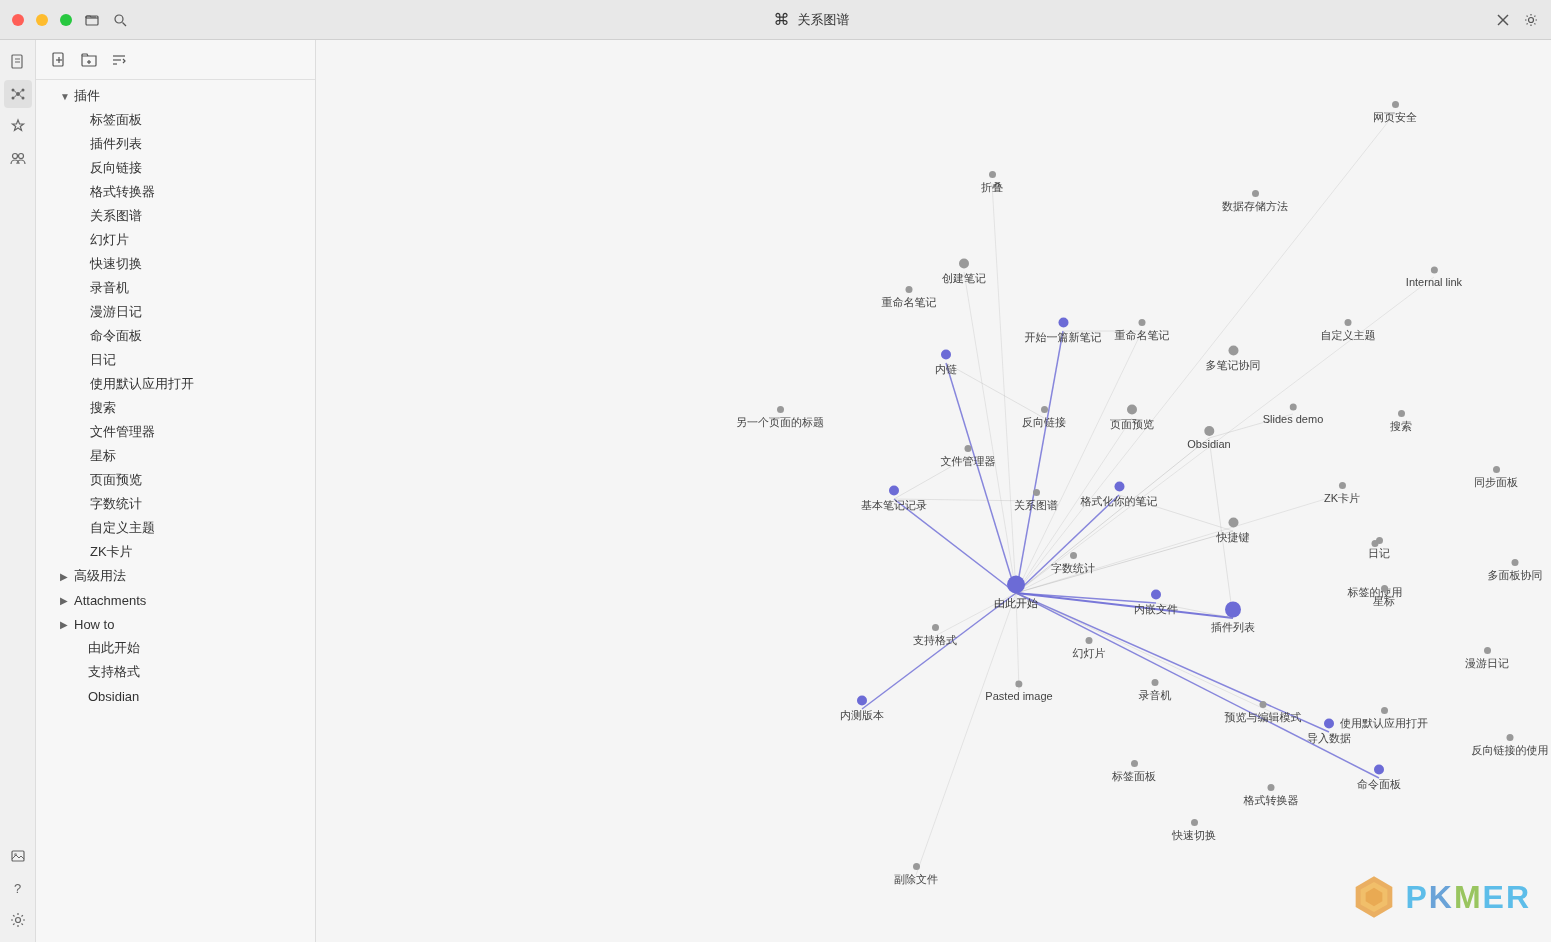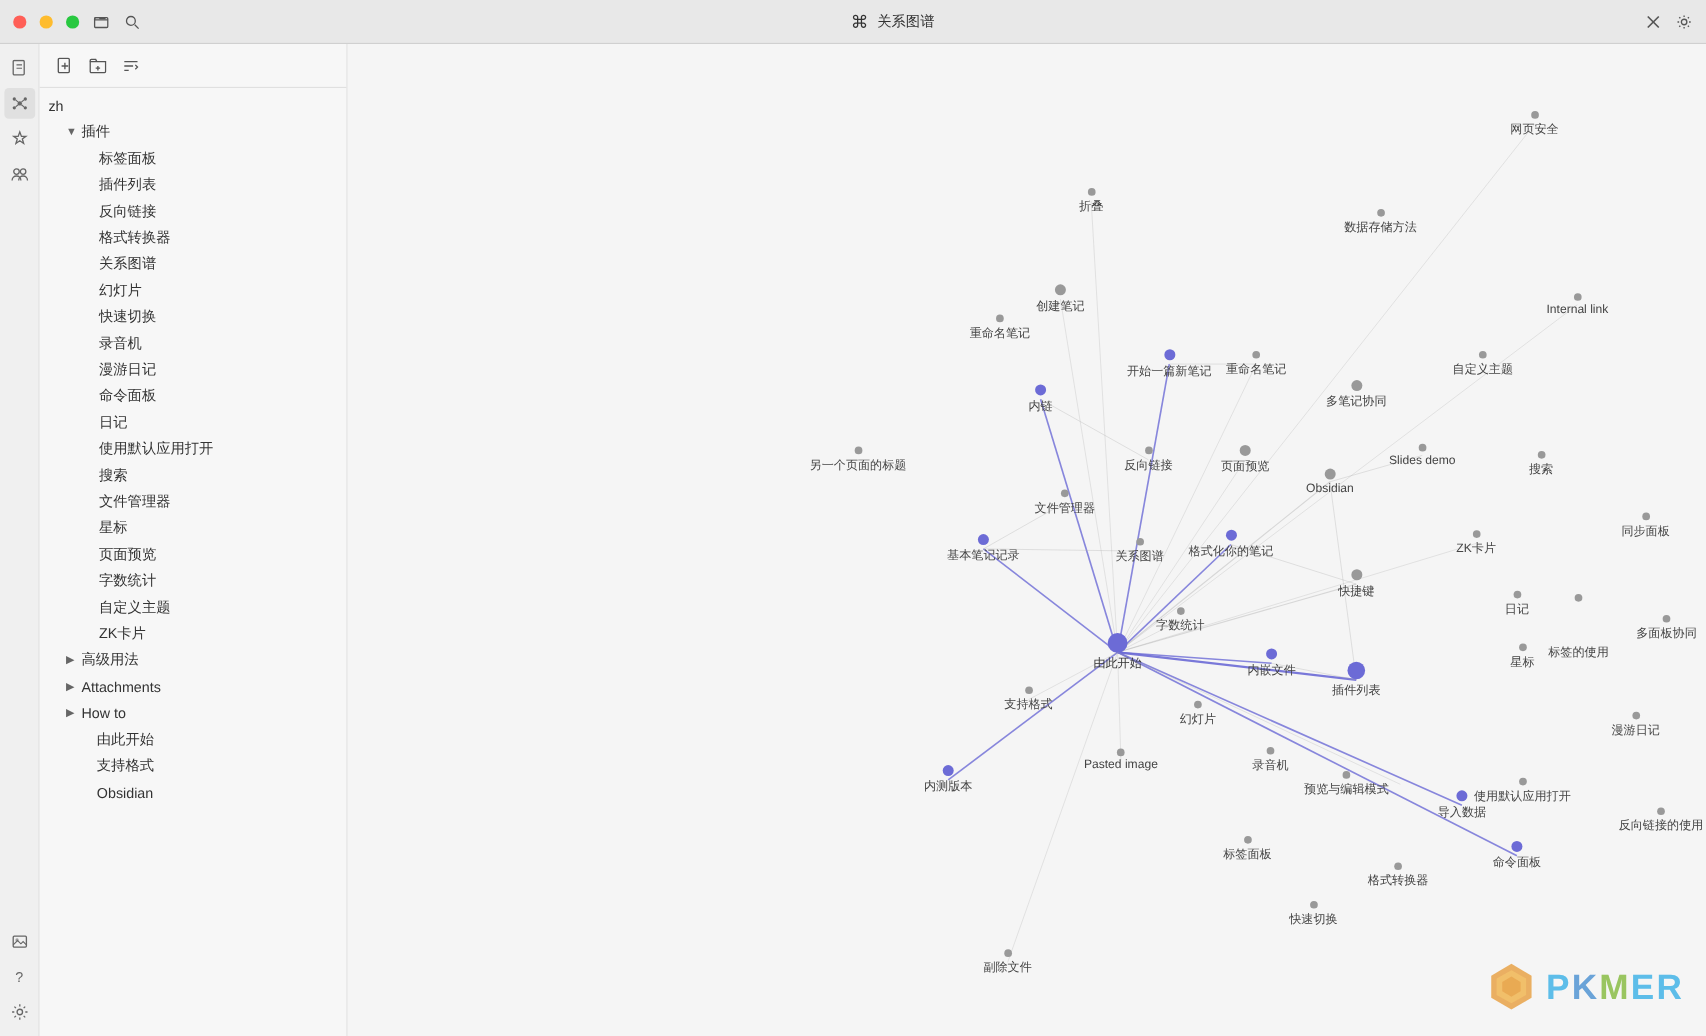--- a/index.html
+++ b/index.html
@@ -297,23 +297,20 @@
       <div class="tree-toolbar-btn" title="排序">
         <svg width="16" height="16" viewBox="0 0 16 16" fill="none">
             <line x1="2" y1="4" x2="14" y2="4" stroke="#555" stroke-width="1.2"></line>
             <line x1="2" y1="8" x2="10" y2="8" stroke="#555" stroke-width="1.2"></line>
             <line x1="2" y1="12" x2="6" y2="12" stroke="#555" stroke-width="1.2"></line>
             <path d="M12 7l2 2-2 2" stroke="#555" stroke-width="1.2" fill="none"></path>
           </svg>
       </div>
     </div>
     <div class="file-tree">
-      <div class="tree-item root">
-        <span class="label">zh</span>
-      </div>
 
       <div class="tree-item">
         <span class="indent" style="width:16px"></span>
         <span class="arrow">▼</span>
         <span class="label">插件</span>
       </div>
       <div class="tree-item">
         <span class="indent" style="width:32px"></span>
         <span class="arrow" style="width:14px"></span>
         <span class="label">标签面板</span>
@@ -602,21 +599,21 @@
         <span class="node-label">内嵌文件</span>
       </div>
       <div class="graph-node" style="left:917px; top:578px;">
         <div class="node-dot" style="width:16px; height:16px; background:#6c6bd6; border-radius:50%;"></div>
         <span class="node-label">插件列表</span>
       </div>
       <div class="graph-node" style="left:1199px; top:531px;">
         <div class="node-dot small"></div>
         <span class="node-label">多面板协同</span>
       </div>
-      <div class="graph-node" style="left:1119px; top:530px;gap:36px;">
+      <div class="graph-node" style="left:1059px; top:530px;gap:36px;">
         <div class="node-dot small"></div>
         <span class="node-label">标签的使用</span>
       </div>
       <div class="graph-node" style="left:1068px; top:557px;">
         <div class="node-dot small"></div>
         <span class="node-label">星标</span>
       </div>
       <div class="graph-node" style="left:619px; top:596px;">
         <div class="node-dot small"></div>
         <span class="node-label">支持格式</span>
@@ -635,21 +632,21 @@
       </div>
 
       <div class="graph-node" style="left:546px; top:669px;">
         <div class="node-dot medium" style="background:#6c6bd6;"></div>
         <span class="node-label">内测版本</span>
       </div>
       <div class="graph-node" style="left:703px; top:651px;">
         <div class="node-dot small"></div>
         <span class="node-label">Pasted image</span>
       </div>
-      <div class="graph-node" style="left:908px; top:673px;">
+      <div class="graph-node" style="left:947px; top:673px;">
         <div class="node-dot small"></div>
         <span class="node-label">预览与编辑模式</span>
       </div>
       <div class="graph-node" style="left:1068px; top:679px;">
         <div class="node-dot small"></div>
         <span class="node-label">使用默认应用打开</span>
       </div>
       <div class="graph-node" style="left:1194px; top:706px;">
         <div class="node-dot small"></div>
         <span class="node-label">反向链接的使用</span>

